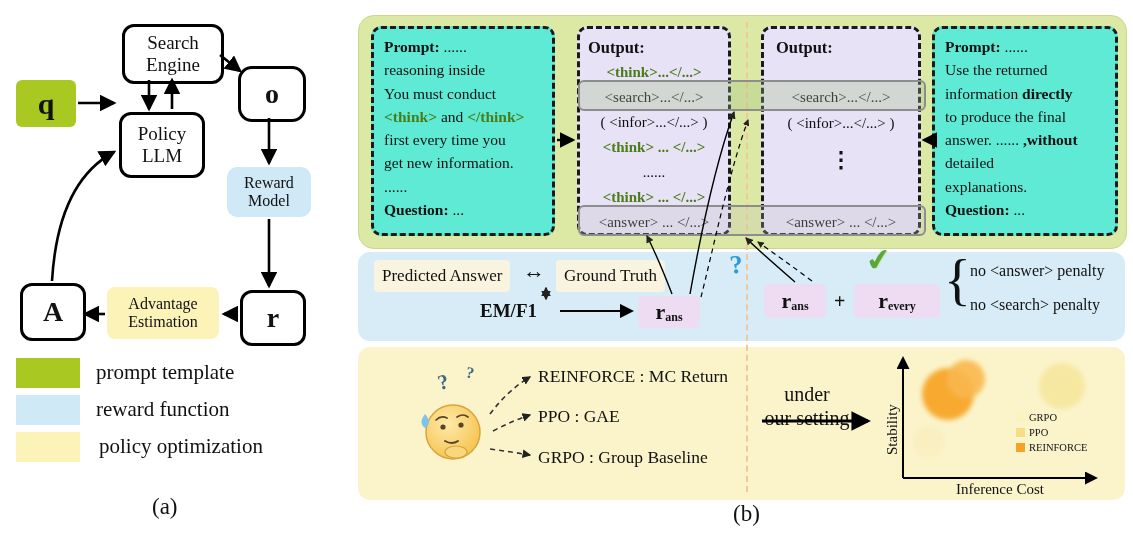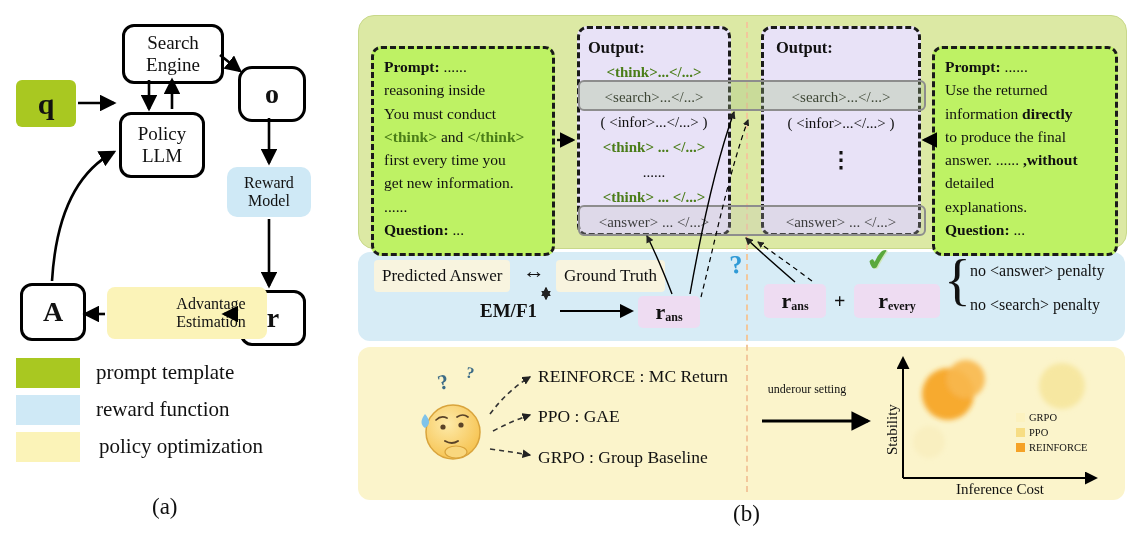--- a/index.html
+++ b/index.html
@@ -11,21 +11,21 @@
   .node{border:3px solid #000;border-radius:12px;background:#fff;z-index:3;}
   .fill{border:none;z-index:3;border-radius:8px;}
   .bigletter{font-weight:bold;font-size:28px;}
   .nodetxt{font-size:19px;line-height:1.15;}
   .smalltxt{font-size:16px;line-height:1.15;}
   .legend-swatch{width:64px;height:30px;z-index:3;}
   .legend-label{font-size:21px;z-index:3;}
   .caption{font-size:23px;z-index:3;}
   .section{z-index:1;border-radius:16px;}
   .dashbox{border:3px dashed #1a1a1a;border-radius:10px;z-index:3;font-size:15.5px;line-height:1.5;}
-  .promptbg{background:#bef264;margin-top:20px;}
+  .promptbg{background:#5eead4;}
   .outputbg{background:#e8e2f7;}
   .bold{font-weight:bold;}
   .tag-green{color:#4a7d18;font-weight:bold;}
   .outrow{display:block;text-align:center;height:25px;line-height:25px;font-size:15px;}
   .outhead{text-align:left;padding-left:4px;font-weight:bold;font-size:16.5px;}
   .band{position:absolute;border:2px solid #8d8d8d;border-radius:6px;z-index:4;pointer-events:none;}
   .band-search{background:rgba(160,190,130,0.30);}
   .band-answer{background:rgba(190,190,190,0.25);}
   .vline{border-left:2px dashed #f2c79c;z-index:2;}
   .palebox{background:#f8f4df;border-radius:4px;z-index:3;font-size:17px;padding:4px 8px;}
@@ -59,21 +59,21 @@
     <span class="pre">Policy
 LLM</span>
   </div>
   <div class="abs fill ctr smalltxt" style="left:227px;top:167px;width:84px;height:50px;background:#cfe9f6;border-radius:10px;">
     <span class="pre">Reward
 Model</span>
   </div>
   <div class="abs node ctr" style="left:240px;top:290px;width:60px;height:50px;">
     <span class="bigletter">r</span>
   </div>
-  <div class="abs fill ctr smalltxt" style="left:107px;top:287px;width:112px;height:52px;background:#fbf3b8;padding-left:48px;">
+  <div class="abs fill ctr smalltxt" style="left:107px;top:287px;width:112px;height:52px;background:#fbf3b8;">
     <span class="pre">Advantage
 Estimation</span>
   </div>
   <div class="abs node ctr" style="left:20px;top:283px;width:60px;height:52px;">
     <span class="bigletter">A</span>
   </div>
 
   <div class="abs legend-swatch" style="left:16px;top:358px;background:#a9c821;"></div>
   <div class="abs legend-label" style="left:96px;top:360px;">prompt template</div>
   <div class="abs legend-swatch" style="left:16px;top:395px;background:#cfe9f6;"></div>
@@ -176,21 +176,21 @@
     <circle cx="47" cy="33" r="2.6" fill="#5a4328"></circle>
     <path d="M31,49 q7,4 13,0" stroke="#5a4328" fill="none" stroke-width="2" stroke-linecap="round"></path>
     <ellipse cx="42" cy="60" rx="11" ry="6" fill="#f9d77e" stroke="#d9a43c" stroke-width="1.2"></ellipse>
     <path d="M11,22 q-7,9 0,14 q8,-5 0,-14" fill="#7ec3ea"></path>
   </svg>
 
   <div class="abs optlabel" style="left:538px;top:366px;">REINFORCE : MC Return</div>
   <div class="abs optlabel" style="left:538px;top:406px;">PPO : GAE</div>
   <div class="abs optlabel" style="left:538px;top:447px;">GRPO : Group Baseline</div>
 
-  <div class="abs ctr" style="left:755px;top:382px;width:104px;font-size:12px;line-height:1.2;z-index:3;">
+  <div class="abs ctr" style="left:755px;top:382px;width:104px;font-size:20px;flex-direction:column;line-height:1.2;z-index:3;">
     <span>under</span>
     <span>our setting</span>
   </div>
 
   <div class="abs" style="left:884px;top:455px;transform:rotate(-90deg);transform-origin:0 0;font-size:15px;z-index:3;">Stability</div>
   <div class="abs ctr" style="left:910px;top:481px;width:180px;font-size:15px;z-index:3;">Inference Cost</div>
 
   <div class="abs" style="left:1016px;top:410px;z-index:4;">
     <div class="legend2-row">
         <span class="legend2-swatch" style="background:#fcf2c0;"></span>

